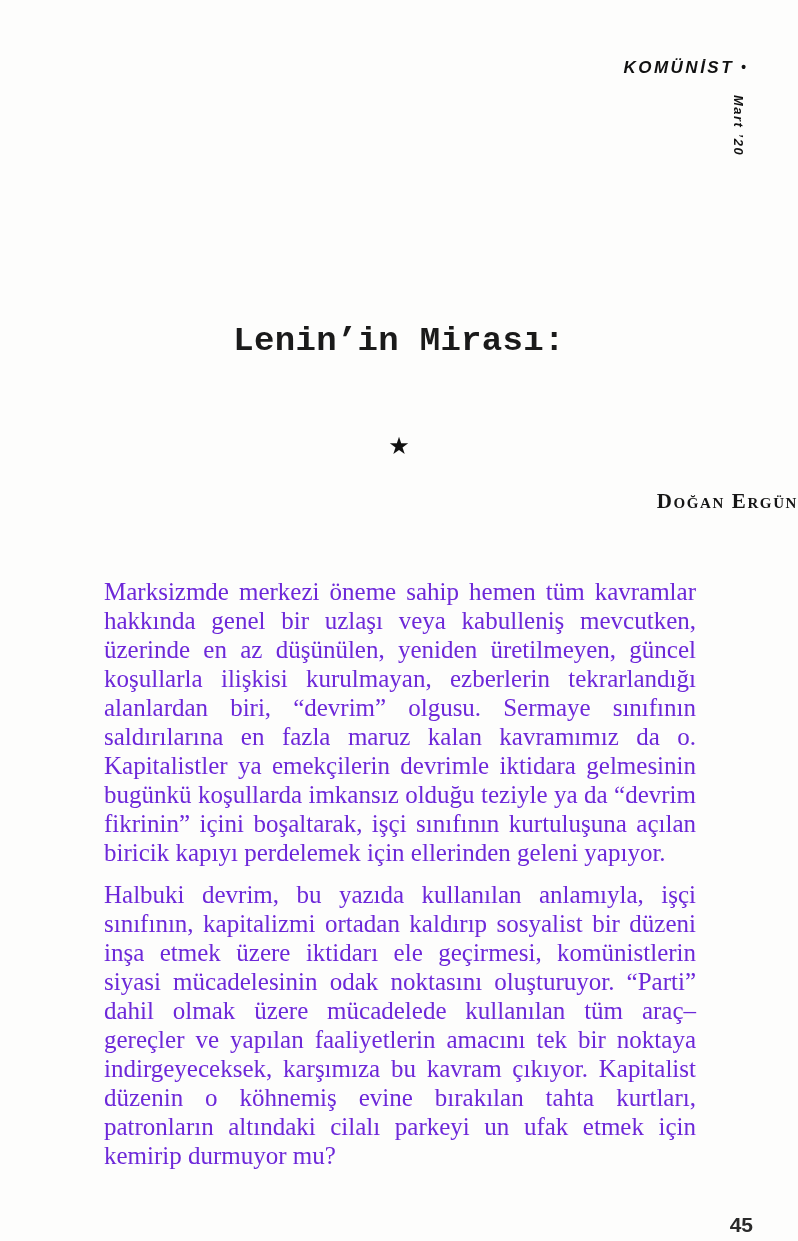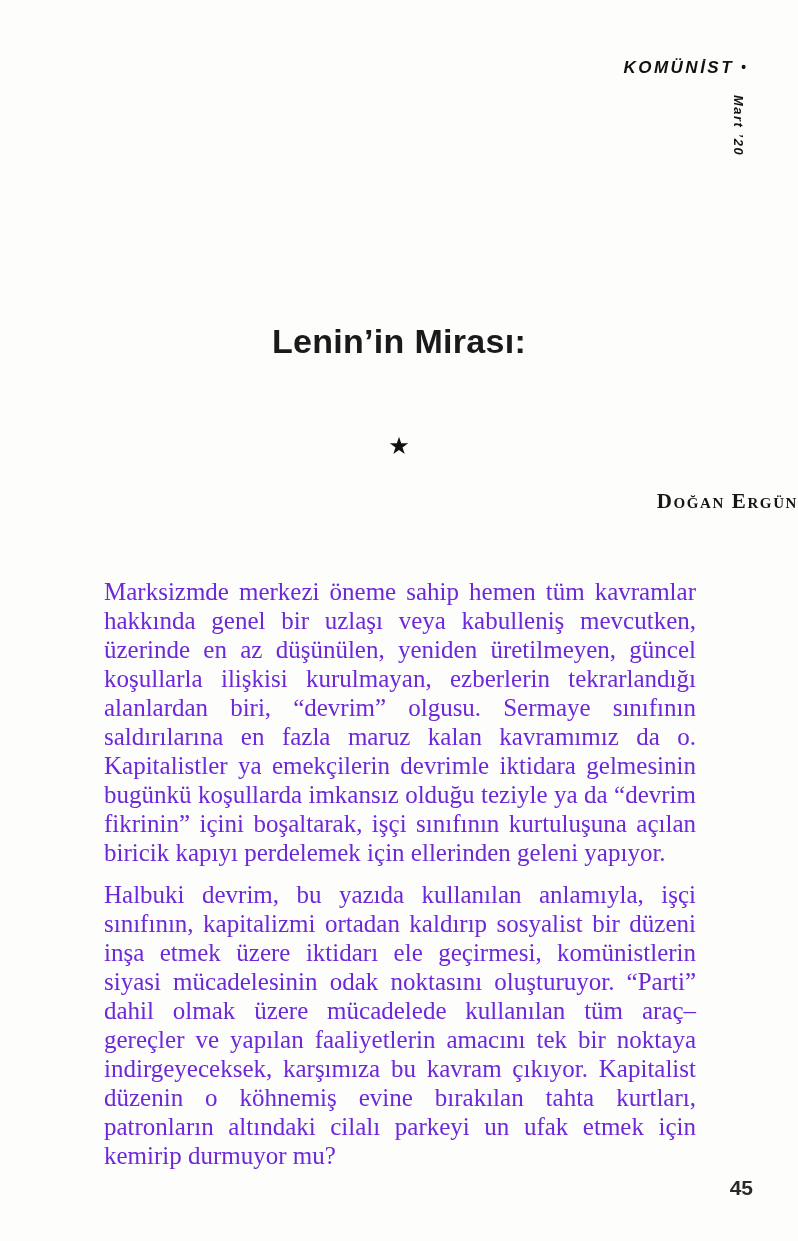--- a/index.html
+++ b/index.html
@@ -54,21 +54,21 @@
   }
 
   
   .title {
     position: absolute;
     top: 318px;
     left: 0;
     width: 100%;
     margin: 0;
     text-align: center;
-    font-family: Liberation Sans, sans-serif;
+    font-family: Liberation Mono, monospace;
     font-weight: bold;
     font-size: 34px;
     line-height: 47px;
     color: #1a1a1a;
     letter-spacing: 0.3px;
   }
 
   
   .star {
     position: absolute;
@@ -113,21 +113,21 @@
     margin: 0 0 13px 0;
   }
   .body-text p.continues {
     text-align-last: justify;
     margin-bottom: 0;
   }
 
   
   .page-number {
     position: absolute;
-    top: 1176px;
+    top: 1213px;
     right: 45px;
     font-family: "Liberation Sans", sans-serif;
     font-weight: bold;
     font-size: 21px;
     color: #2a2a2a;
   }
 </style>
 </head>
 <body>
 

